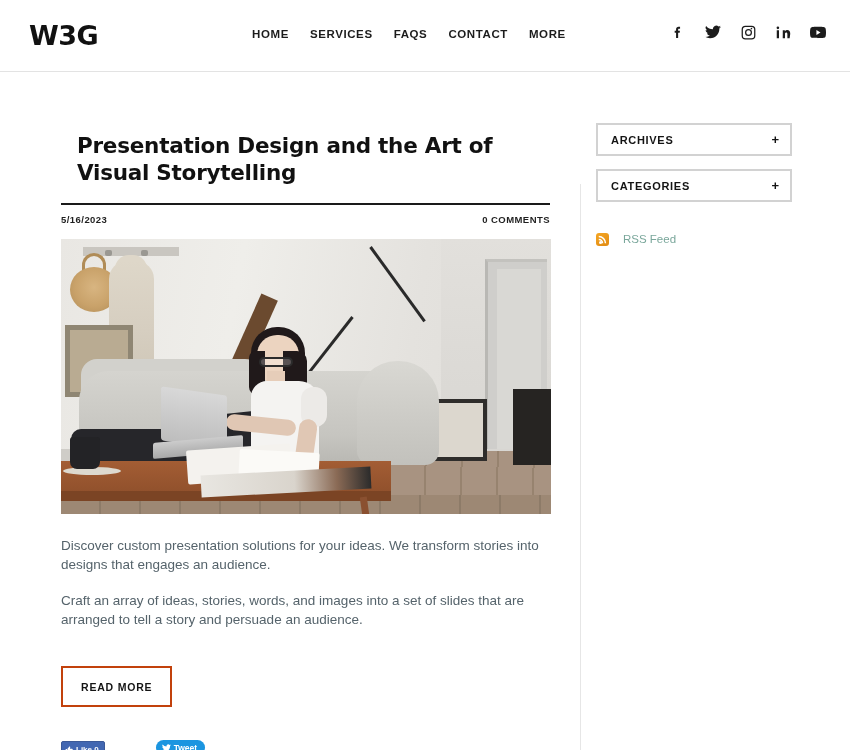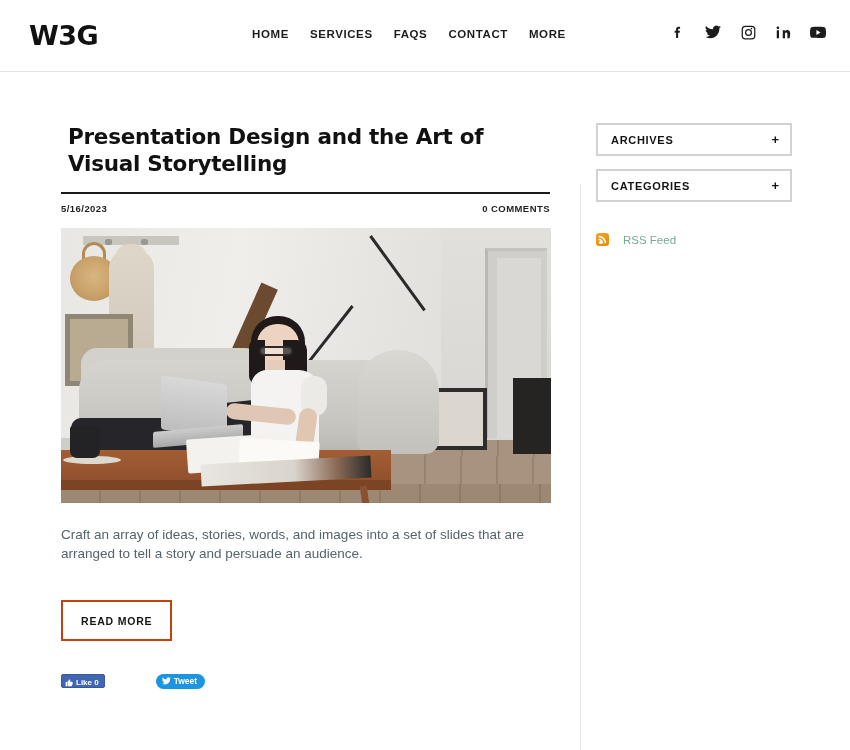--- a/index.html
+++ b/index.html
@@ -87,21 +87,21 @@
     height: 625px;
     background: #e6e6e6;
   }
   .sidebar {
     width: 270px;
     padding: 0 0 8px 16px;
   }
 
   
   .post-title {
-    margin: 7px;
+    margin: 16px;
     padding-top: 45px;
     font-size: 21.5px;
     line-height: 1.25;
     font-weight: bold;
     color: #111;
     letter-spacing: -0.25px;
     font-family: "DejaVu Sans", sans-serif;
     width: 492px;
   }
   .post-meta {
@@ -307,21 +307,21 @@
   .widget-title {
     font-size: 11px;
     font-weight: bold;
     letter-spacing: 0.7px;
     color: #141414;
   }
   .widget-plus { font-size: 13px; font-weight: bold; color: #141414; line-height: 1; }
   .rss-row {
     margin-top: 31px;
     display: flex;
-    align-items: center;
+    align-items: flex-start;
     gap: 14px;
     cursor: pointer;
   }
   .rss-ico {
     width: 13px; height: 13px; border-radius: 3px;
     background: linear-gradient(150deg,#f5a623,#e08a12);
     position: relative;
   }
   .rss-ico::after {
     content:""; position:absolute; left:2.5px; bottom:2.5px;
@@ -428,20 +428,21 @@
       <div class="ph ph-table-edge"></div>
       <div class="ph ph-leg"></div>
       <div class="ph ph-tray"></div>
       <div class="ph ph-mug"></div>
       <div class="ph ph-book1"></div>
       <div class="ph ph-book2"></div>
       <div class="ph ph-mag"></div>
     </div>
 
     <div class="post-body">
+      <p>Discover custom presentation solutions for your ideas. We transform stories into designs that engages an audience.</p>
       <p>Craft an array of ideas, stories, words, and images into a set of slides that are arranged to tell a story and persuade an audience.</p>
     </div>
 
     <button class="read-more">READ MORE</button>
 
     <div class="share-row">
       <div class="fb-like">
         <span>
           <svg width="8" height="8" viewBox="0 0 24 24">
               <path d="M2 9h4v13H2zM23 10a2 2 0 0 0-2-2h-6.3l1-4.6v-.3a1.5 1.5 0 0 0-.4-1L14.2 1 8 7.2A2 2 0 0 0 7.4 8.6V20a2 2 0 0 0 2 2h9a2 2 0 0 0 1.8-1.2l3-7a2 2 0 0 0 .1-.8z"></path>

